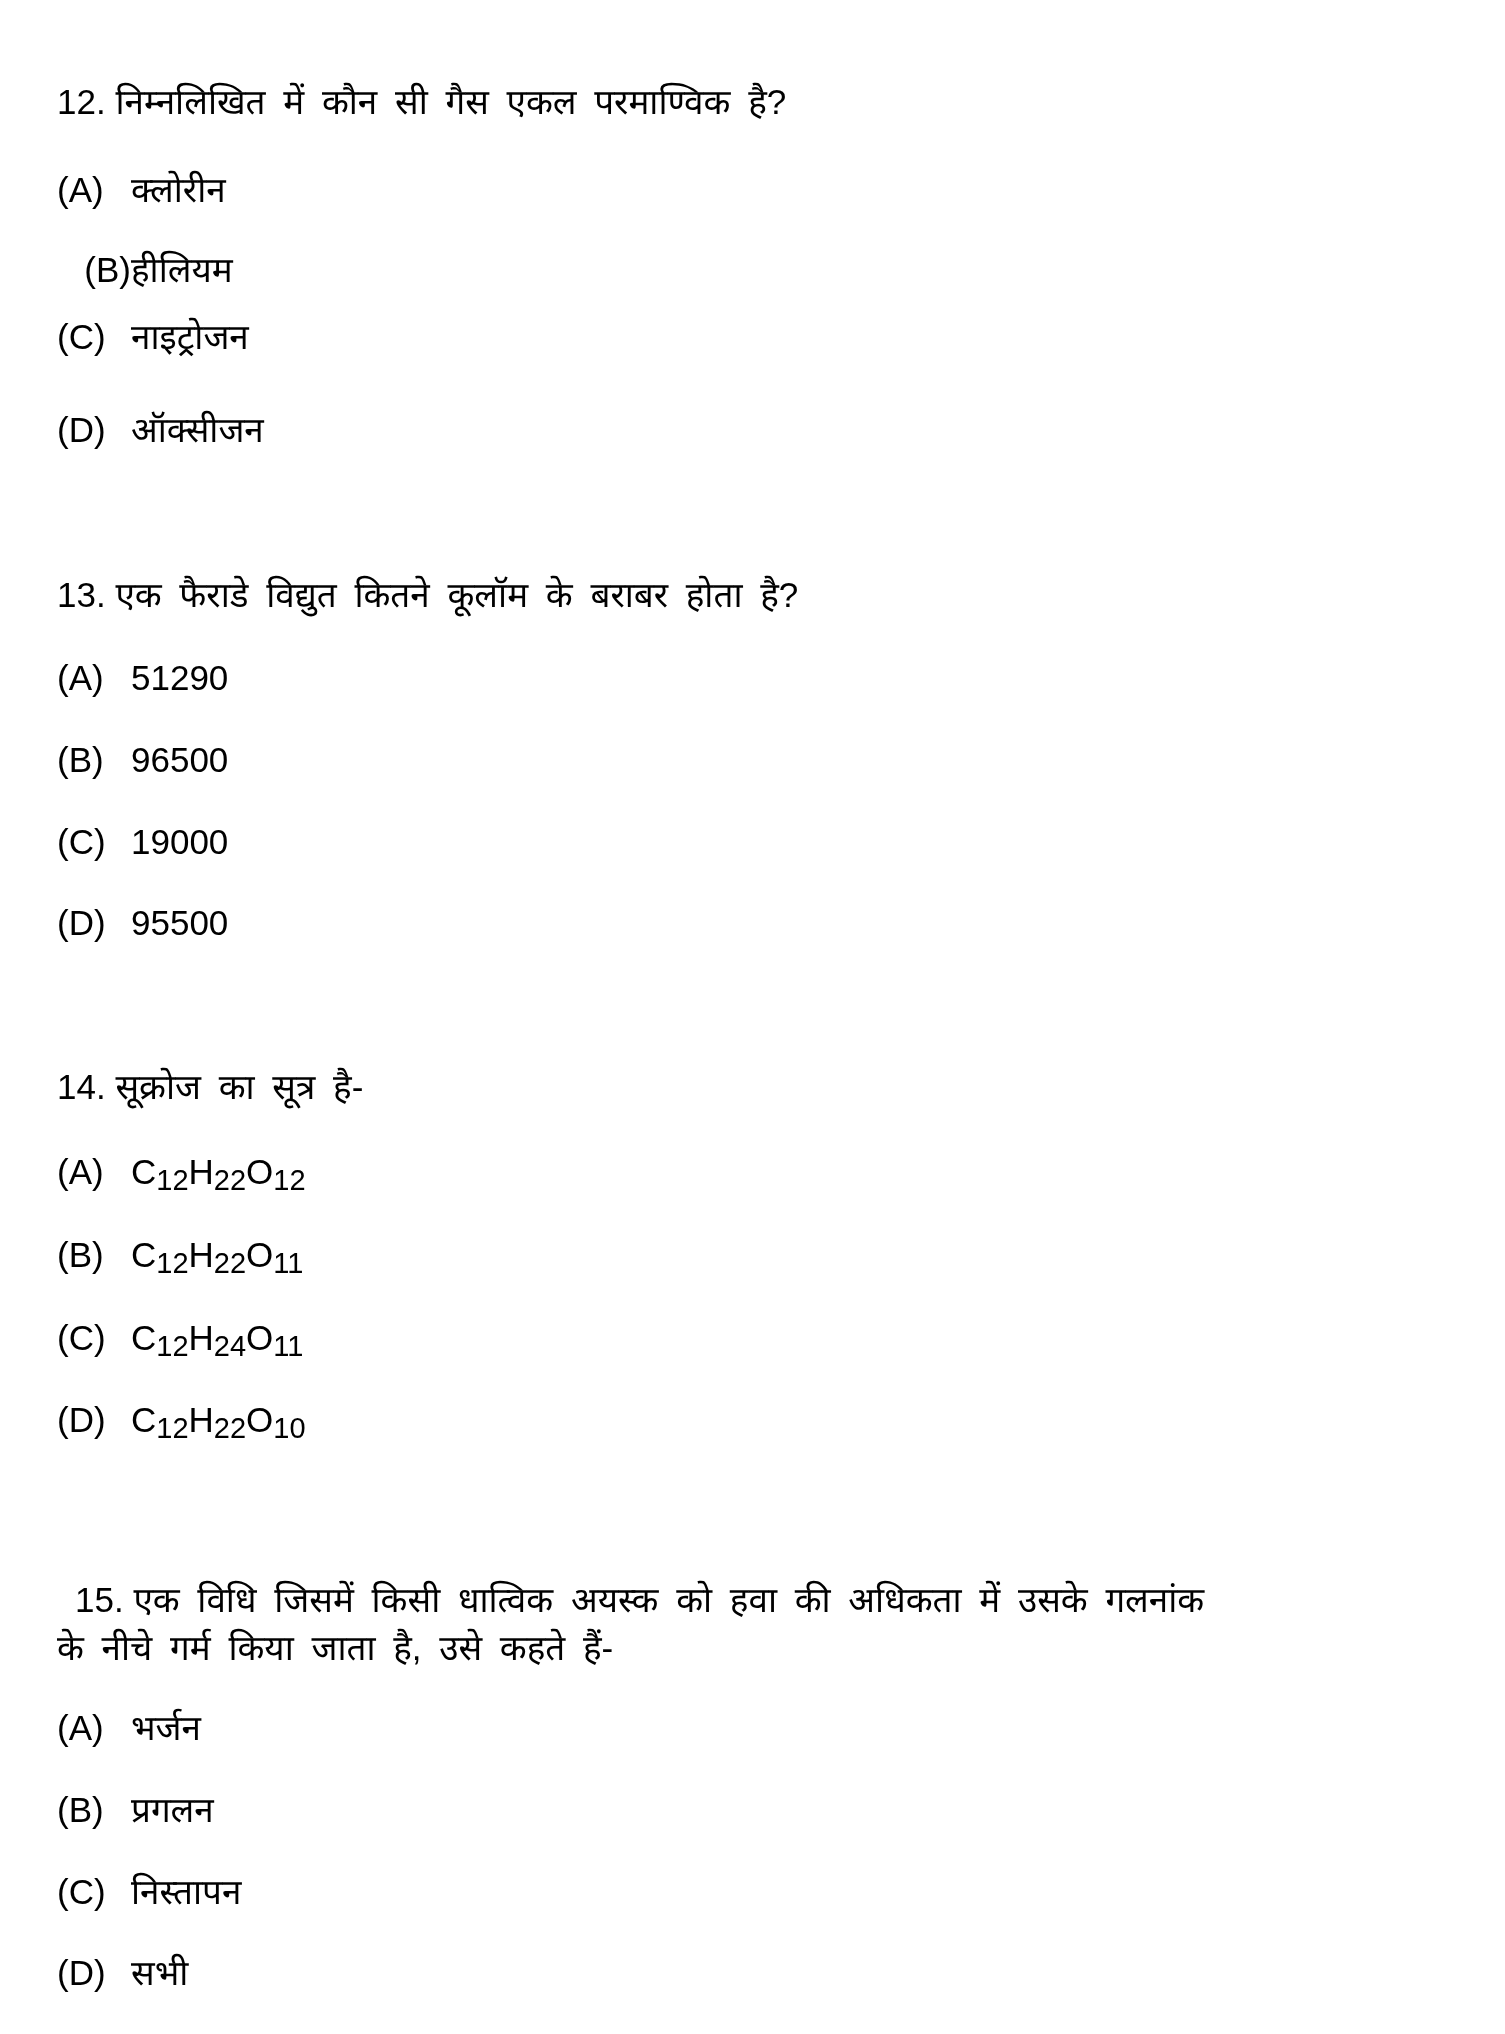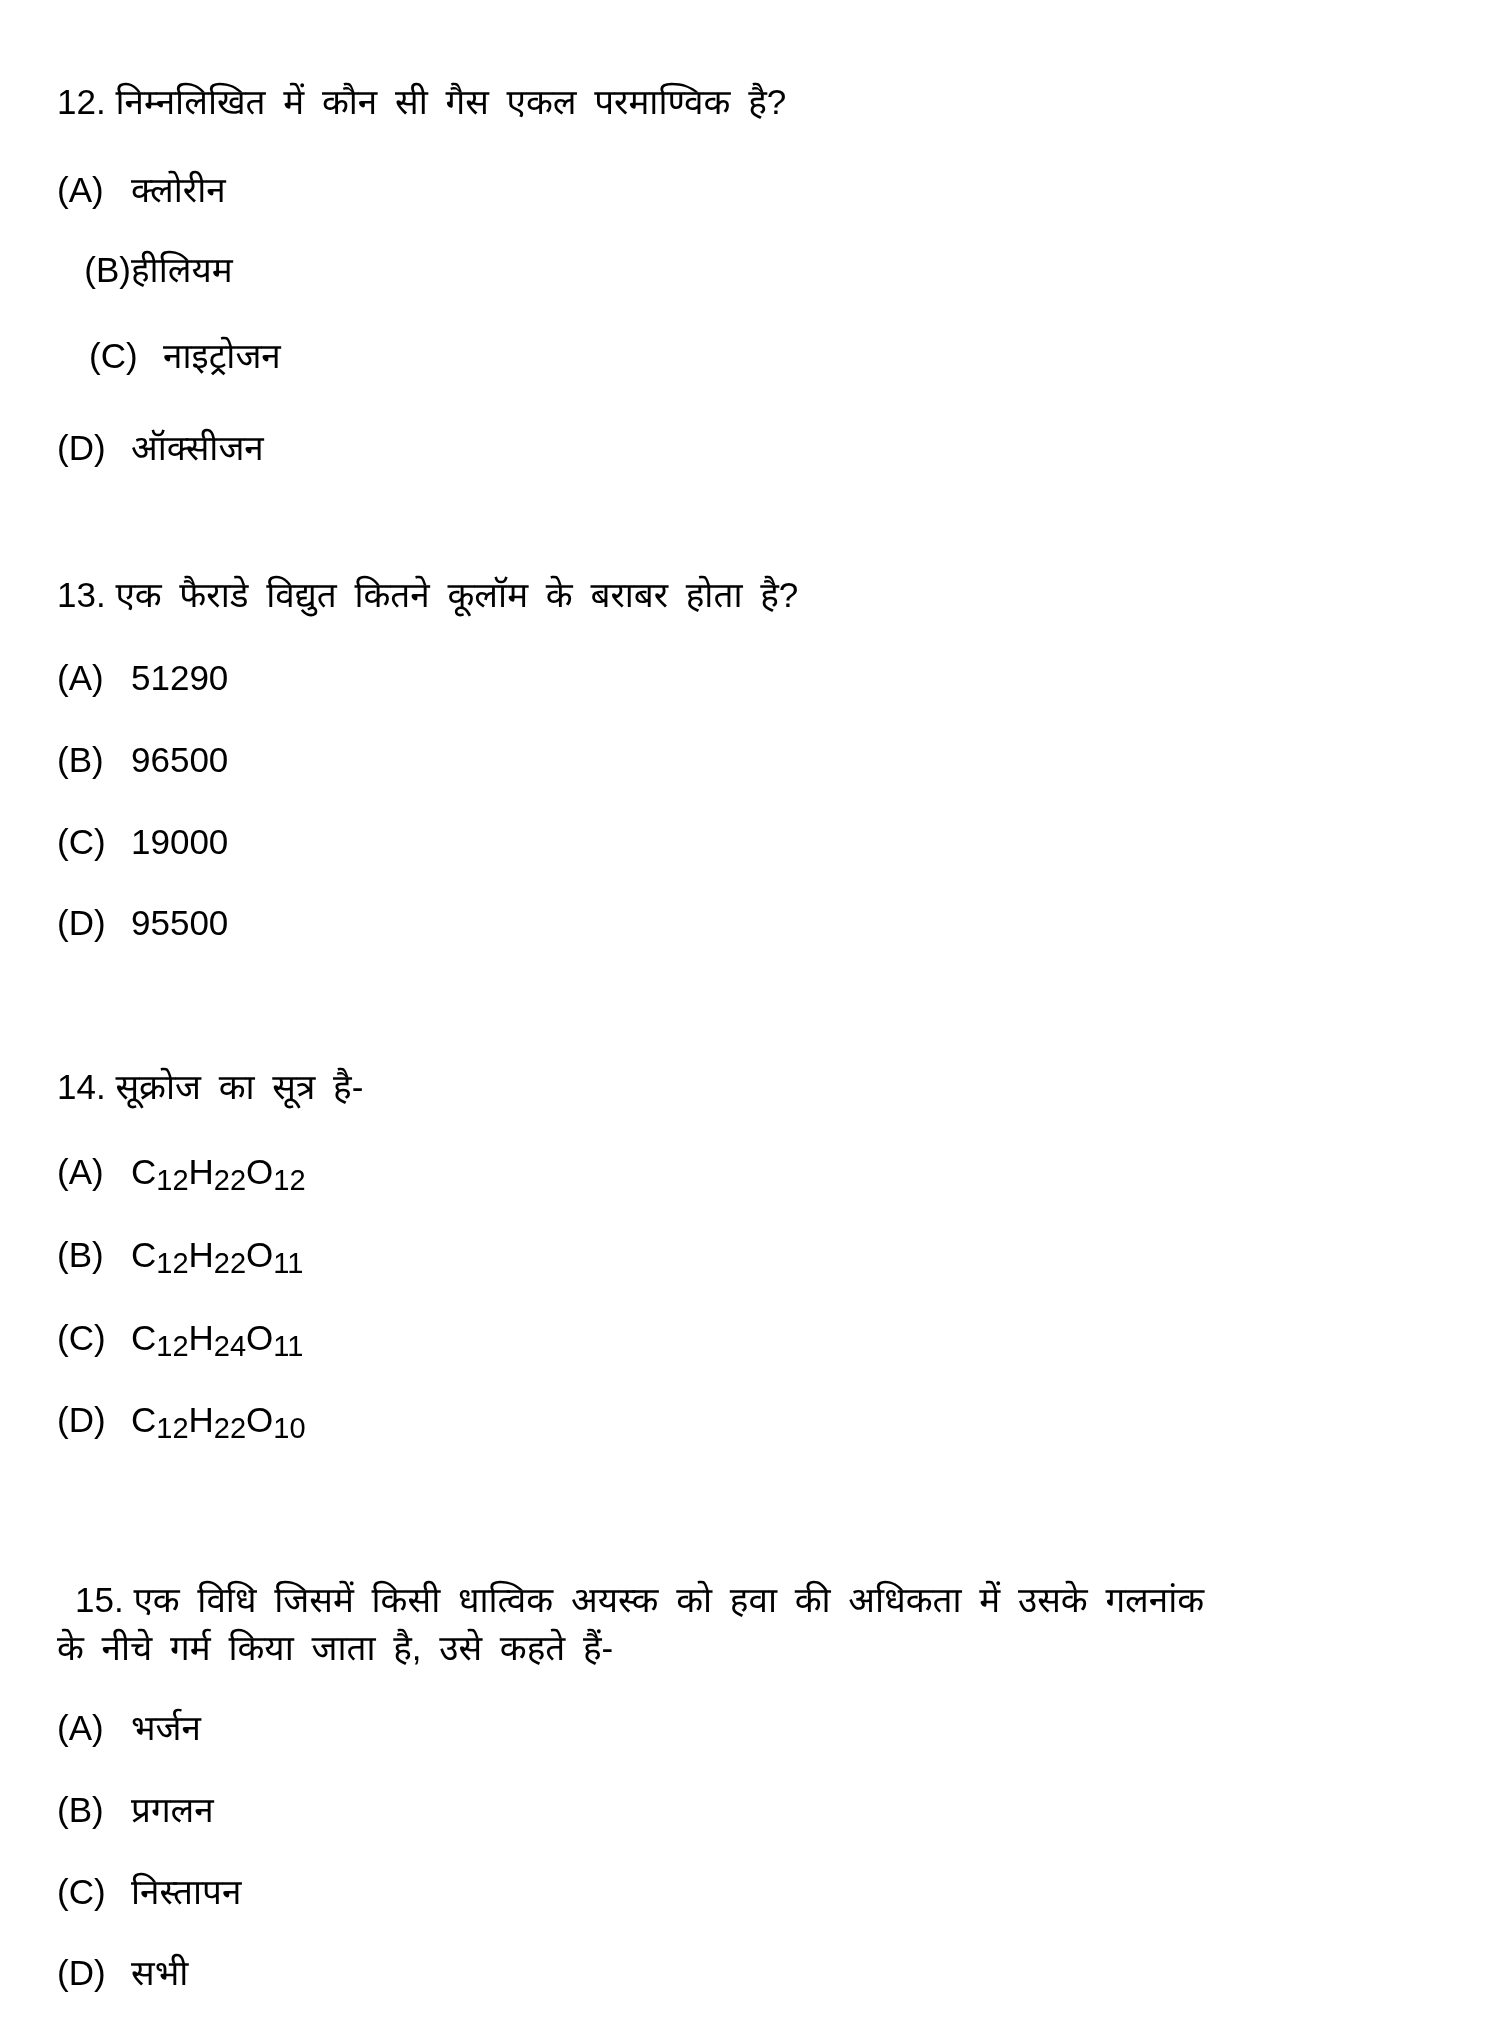--- a/index.html
+++ b/index.html
@@ -43,24 +43,24 @@
 <div class="line" style="top:102px;">
   <span>12.</span>
   <span class="q-text">निम्नलिखित में कौन सी गैस एकल परमाण्विक है?</span>
 </div>
 <div class="line" style="top:190px;">
   <span class="opt-label">(A)</span><span>क्लोरीन</span>
 </div>
 <div class="line" style="top:270px;text-align:right;">
   <span class="opt-label">(B)</span><span>हीलियम</span>
 </div>
-<div class="line" style="top:356px;margin-left:32px;">
+<div class="line" style="top:337px;">
   <span class="opt-label">(C)</span><span>नाइट्रोजन</span>
 </div>
-<div class="line" style="top:448px;">
+<div class="line" style="top:430px;">
   <span class="opt-label">(D)</span><span>ऑक्सीजन</span>
 </div>
 
 <div class="line" style="top:595px;">
   <span>13.</span>
   <span class="q-text">एक फैराडे विद्युत कितने कूलॉम के बराबर होता है?</span>
 </div>
 <div class="line" style="top:678px;">
   <span class="opt-label">(A)</span><span>51290</span>
 </div>

